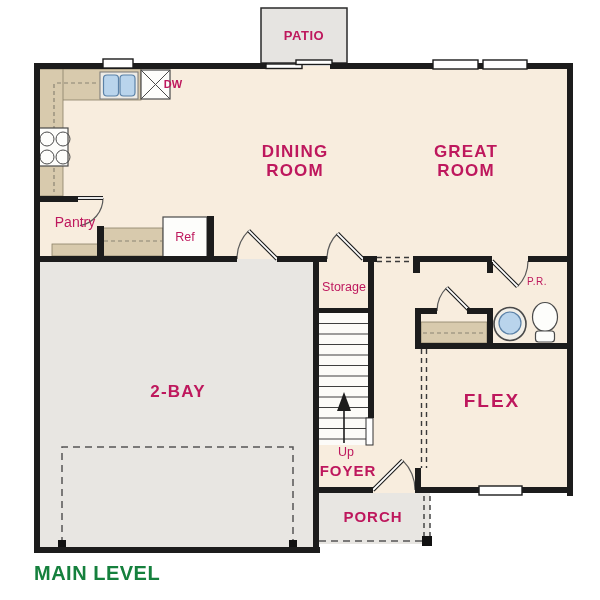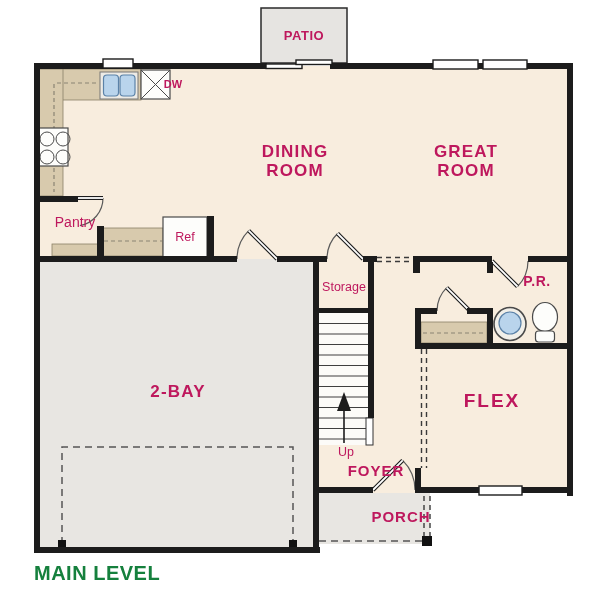--- a/index.html
+++ b/index.html
@@ -17,24 +17,24 @@
   .dash{stroke:#565656;stroke-width:1.5;fill:none;stroke-dasharray:7 5;}
   .dash2{stroke:#3a3a3a;stroke-width:1.4;fill:none;stroke-dasharray:5 4;}
   .cdash{stroke:#8a8474;stroke-width:1.2;fill:none;stroke-dasharray:4 3;}
   .riser{stroke:#3f3f3f;stroke-width:1.1;}
   .arc{stroke:#5a5a5a;stroke-width:1.2;fill:none;}
   .leaf-out{stroke:#1c1c1c;stroke-width:4;}
   .leaf-in{stroke:#ffffff;stroke-width:1.8;}
   .post{fill:#111;}
   .lbl{position:absolute;transform:translate(-50%,-50%);color:#be185d;white-space:nowrap;}
   .room{font-weight:bold;font-size:17px;letter-spacing:1.2px;}
-  .room-sm{font-weight:bold;font-size:15px;letter-spacing:1px;margin-left:28px;}
+  .room-sm{font-weight:bold;font-size:15px;letter-spacing:1px;}
   .flex-lbl{font-weight:bold;font-size:19px;letter-spacing:2px;}
   .patio-lbl{font-weight:bold;font-size:13px;letter-spacing:0.5px;}
-  .pr-lbl{font-weight:bold;font-size:14px;letter-spacing:0.5px;text-align:center;}
+  .pr-lbl{font-weight:normal;font-size:10px;letter-spacing:0.5px;text-align:center;}
   .small{font-size:12.5px;}
   .tiny{font-size:14px;}
   .dw-lbl{font-size:11px;font-weight:600;padding-left:36px;}
   .title{position:absolute;left:34px;top:562px;font-weight:bold;font-size:20px;
          letter-spacing:0.5px;color:#15803d;}
   #brand{position:absolute;left:532px;top:563px;width:66px;height:36px;color:var(--accent);}
   #brand .tagline{position:absolute;left:33px;top:6px;width:30px;font-size:3.2px;line-height:4px;
                   font-weight:bold;letter-spacing:0.2px;}
   #brand .rname{position:absolute;left:31px;top:19px;font-size:6.5px;font-weight:bold;letter-spacing:0.3px;}
   #brand .reg{position:absolute;left:27px;top:22px;font-size:4px;}

